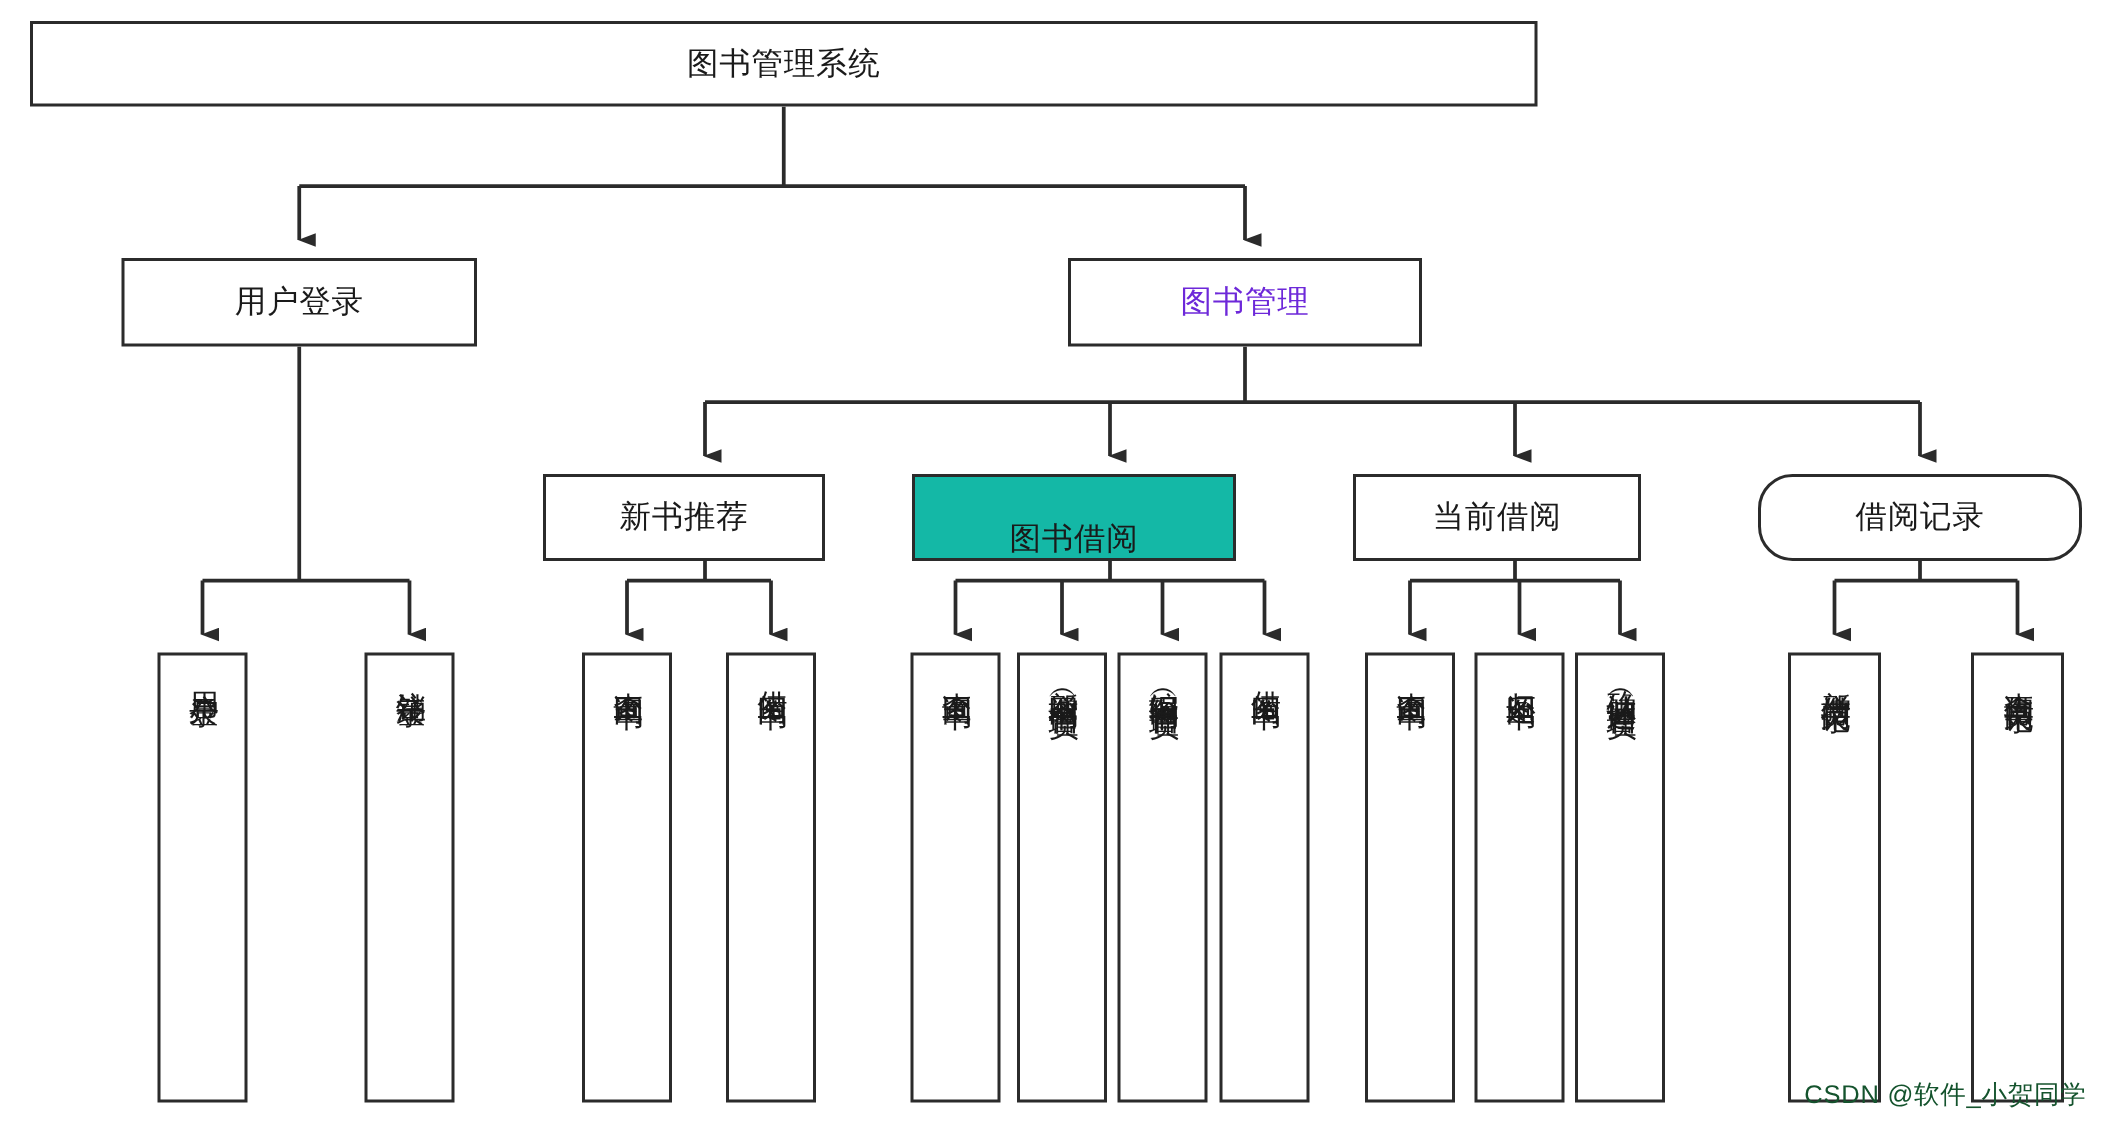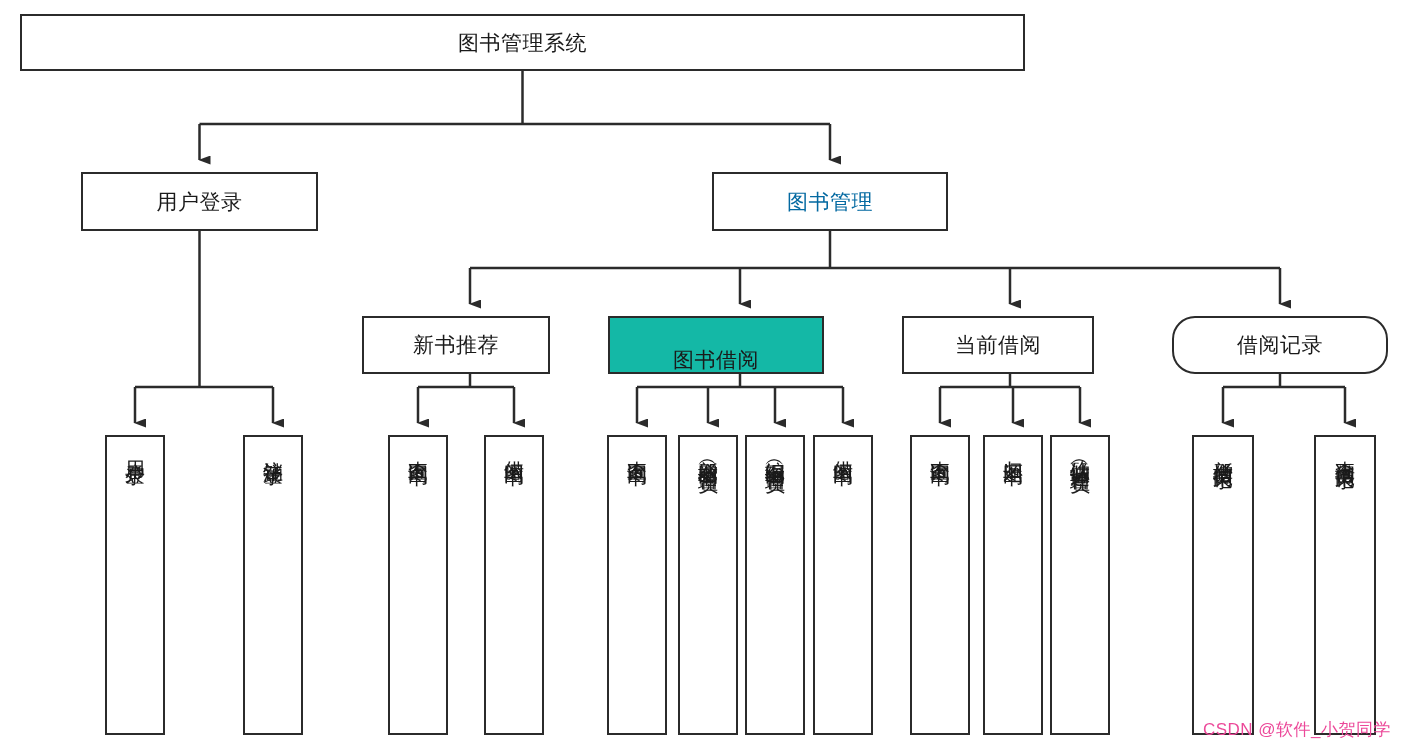--- a/index.html
+++ b/index.html
@@ -54,21 +54,21 @@
     line-height: 1.25;
     letter-spacing: 2px;
     white-space: normal;
     max-height: 100%;
   }
   .watermark {
     position: absolute;
     right: 14px;
     bottom: 6px;
     font-size: 17px;
-    color: #ec4899;
+    color: #14532d;
     letter-spacing: 0.5px;
     z-index: 9;
     white-space: nowrap;
   }
 </style>
 </head>
 <body>
 
 <div id="canvas">
 
@@ -116,21 +116,21 @@
   </svg>
 
   <div id="nodes-layer">
       <div class="node horizontal" style="left: 20px; top: 14px; width: 1005px; height: 57px; border-color: rgb(43, 43, 43); background: rgb(255, 255, 255);">
         <span class="node-label" style="color: rgb(26, 26, 26);">图书管理系统</span>
       </div>
       <div class="node horizontal" style="left: 81px; top: 172px; width: 237px; height: 59px; border-color: rgb(43, 43, 43); background: rgb(255, 255, 255);">
         <span class="node-label" style="color: rgb(26, 26, 26);">用户登录</span>
       </div>
       <div class="node horizontal" style="left: 712px; top: 172px; width: 236px; height: 59px; border-color: rgb(43, 43, 43); background: rgb(255, 255, 255);">
-        <span class="node-label" style="color: #0369a1;">图书管理</span>
+        <span class="node-label" style="color: #6d28d9;">图书管理</span>
       </div>
       <div class="node horizontal" style="left: 362px; top: 316px; width: 188px; height: 58px; border-color: rgb(43, 43, 43); background: rgb(255, 255, 255);">
         <span class="node-label" style="color: rgb(26, 26, 26);">新书推荐</span>
       </div>
       <div class="node horizontal" style="left: 608px; top: 316px; width: 216px; height: 58px; border-color: rgb(43, 43, 43); background: #14b8a6; align-items: flex-end;">
         <span class="node-label" style="color: rgb(26, 26, 26);">图书借阅</span>
       </div>
       <div class="node horizontal" style="left: 902px; top: 316px; width: 192px; height: 58px; border-color: rgb(43, 43, 43); background: rgb(255, 255, 255);">
         <span class="node-label" style="color: rgb(26, 26, 26);">当前借阅</span>
       </div>

